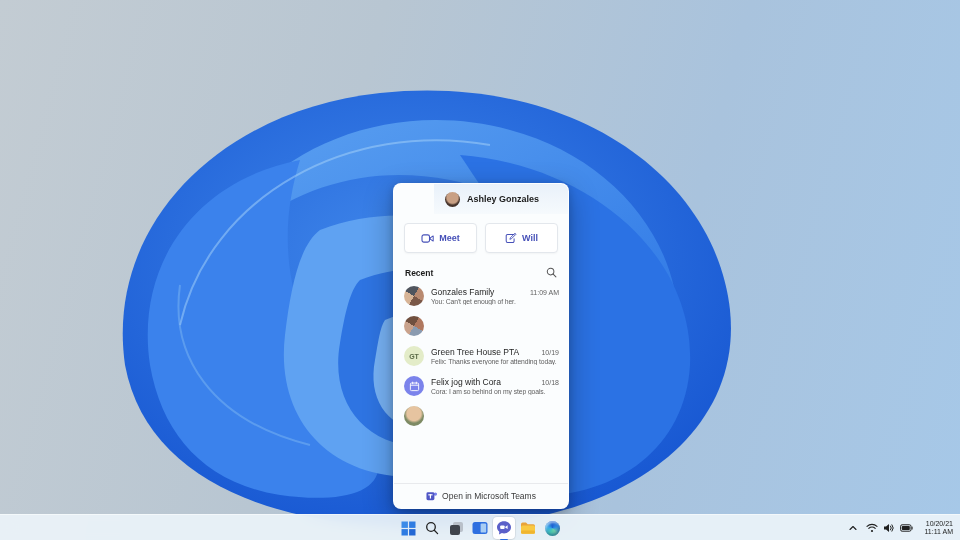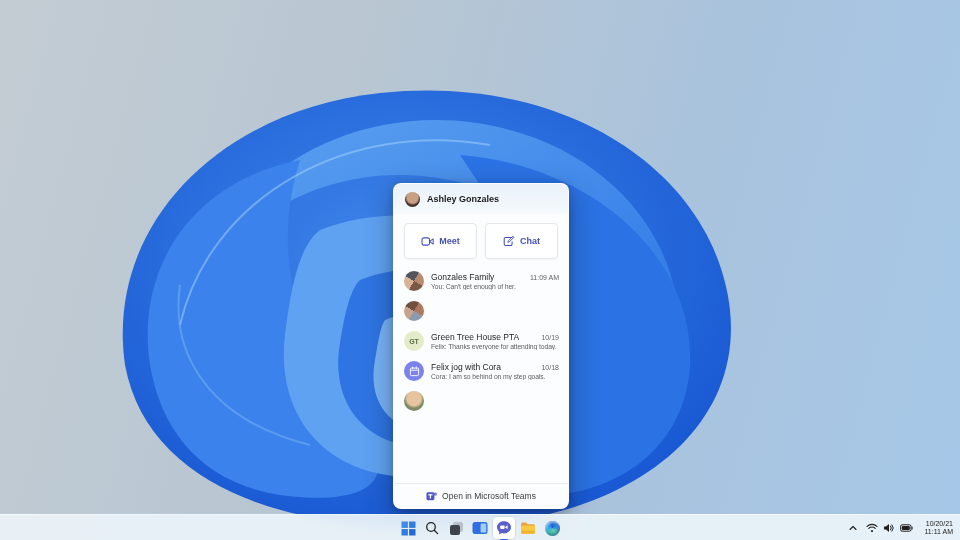--- a/index.html
+++ b/index.html
@@ -10,28 +10,28 @@
     background:linear-gradient(105deg,#c3ccd3 0%,#b8c6d2 35%,#a9c3dd 68%,#a6c8e8 100%); }
 
   .bloom { position:absolute; left:30px; top:25px; width:720px; height:505px; }
 
   
   .flyout { position:absolute; left:393px; top:183px; width:176px; height:326px;
     background:#fbfdfe; border-radius:8px; box-shadow:0 10px 30px rgba(0,0,0,.30), 0 2px 8px rgba(0,0,0,.18);
     display:flex; flex-direction:column; overflow:hidden; border:1px solid rgba(255,255,255,.6); }
 
   .fly-header { height:30px; flex:0 0 30px; display:flex; align-items:center; gap:7px;
-    padding:0 11px; background:linear-gradient(180deg,#e9f1fa 0%,#f6fafd 100%); cursor:default; }
+    padding:0 11px; background:linear-gradient(180deg,#e9f1fa 0%,#f6fafd 100%); cursor:default;margin-left:40px; }
   .avatar { border-radius:50%; flex:0 0 auto; }
   .av-header { width:15px; height:15px;
     background:radial-gradient(circle at 50% 38%, #c9a084 0 46%, #46342c 62% 100%); }
   .fly-name { font-size:9px; font-weight:700; color:#1b1b1b; }
 
   .fly-actions { display:flex; gap:8px; padding:9px 10px 7px; }
-  .action-btn { flex:1; height:36px; background:#ffffff; border:1px solid #e3e7ec; border-radius:4px;
+  .action-btn { flex:1; height:30px; background:#ffffff; border:1px solid #e3e7ec; border-radius:4px;
     display:flex; align-items:center; justify-content:center; gap:5px; cursor:pointer;
     box-shadow:0 1px 2px rgba(0,0,0,.04); }
   .action-btn span { font-size:9px; font-weight:700; color:#4650b8; }
 
   .fly-recent { display:flex; align-items:center; justify-content:space-between; padding:7px 11px 3px; }
   .recent-label { font-size:8.5px; font-weight:700; color:#1b1b1b; }
 
   .fly-list { flex:1; }
   .conv { height:30px; display:flex; align-items:center; padding:0 9px 0 10px; cursor:pointer; }
   .conv .avatar { width:20px; height:20px; margin-right:7px; }
@@ -116,24 +116,31 @@
           <rect x="1" y="2" width="8.2" height="8" rx="2" fill="none" stroke="#4650b8" stroke-width="1.2"></rect>
           <path d="M10 5.4 L13.2 3.2 V8.8 L10 6.6 Z" fill="none" stroke="#4650b8" stroke-width="1.1" stroke-linejoin="round"></path>
         </svg>
         <span>Meet</span>
       </div>
       <div class="action-btn">
         <svg width="12" height="12" viewBox="0 0 14 14">
           <path d="M10.5 3 H3 a1.6 1.6 0 0 0 -1.6 1.6 v6 A1.6 1.6 0 0 0 3 12.2 h6 a1.6 1.6 0 0 0 1.6 -1.6 V8" fill="none" stroke="#4650b8" stroke-width="1.2" stroke-linecap="round"></path>
           <path d="M11.6 1.4 l1.2 1.2 -5.3 5.3 -1.8 .6 .6 -1.8 Z" fill="none" stroke="#4650b8" stroke-width="1.05" stroke-linejoin="round"></path>
         </svg>
-        <span>Chat</span>
-      </div>
-    </div>
-
+        <span>Will</span>
+      </div>
+    </div>
+
+    <div class="fly-recent">
+      <span class="recent-label">Recent</span>
+      <svg width="11" height="11" viewBox="0 0 12 12">
+        <circle cx="5" cy="5" r="3.6" fill="none" stroke="#555" stroke-width="1.1"></circle>
+        <line x1="7.8" y1="7.8" x2="10.8" y2="10.8" stroke="#555" stroke-width="1.1" stroke-linecap="round"></line>
+      </svg>
+    </div>
 
     <div class="fly-list">
 
       <div class="conv">
         <span class="avatar av1"></span>
         <span class="conv-text">
           <span class="conv-top">
               <span class="conv-title">Gonzales Family</span>
               <span class="conv-time">11:09 AM</span>
             </span>

